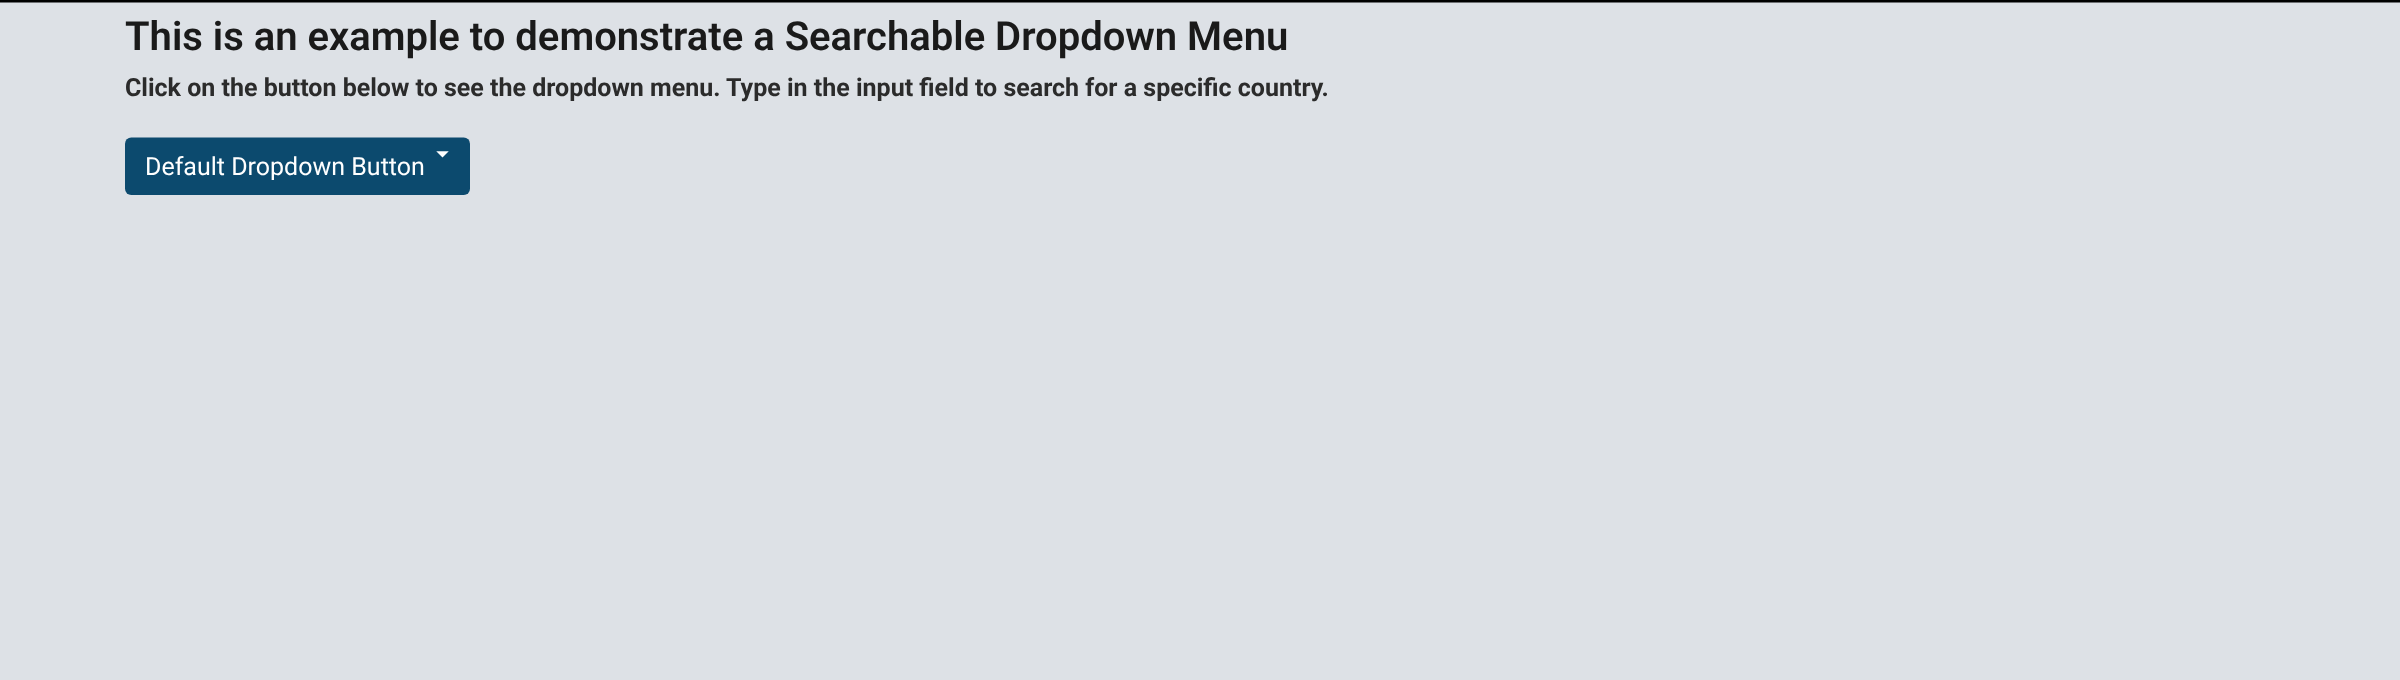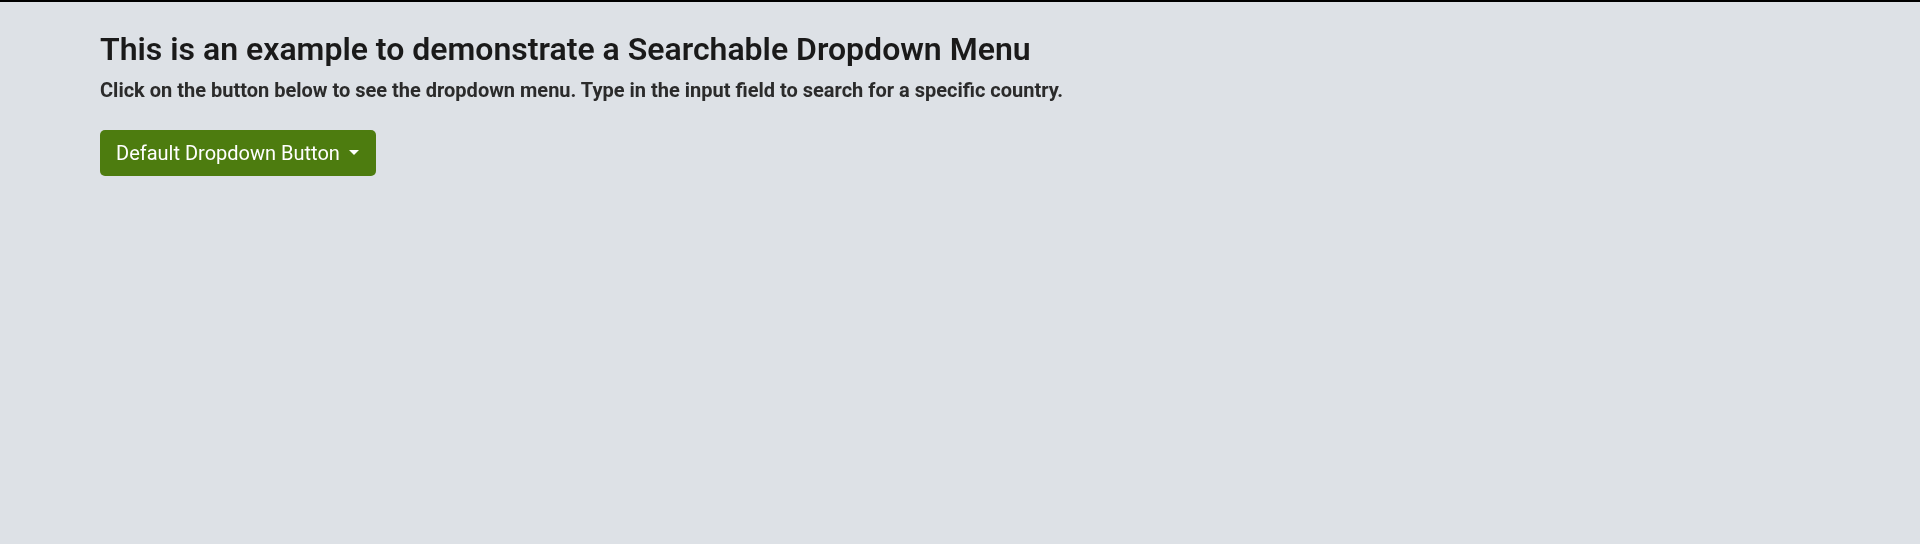--- a/index.html
+++ b/index.html
@@ -11,39 +11,37 @@
       font-family: "Segoe UI", -apple-system, BlinkMacSystemFont, Roboto, "Helvetica Neue", Arial, sans-serif;
       background-color: #dde1e6;
       width: 1920px;
       height: 544px;
       border-top: 2px solid #000;
       color: #212529;
     }
     .container {
       padding-left: 100px;
       padding-top: 8px;
-      margin-top: 20px;
     }
     h2.heading {
       font-size: 32px;
       font-weight: 600;
       color: #1a1a1a;
       margin-bottom: 10px;
       line-height: 1.2;
     }
     p.description {
       font-size: 20px;
       font-weight: 700;
       color: #2b2b2b;
       margin-bottom: 28px;
     }
     .dropdown-btn {
       display: inline-flex;
-      align-items: center;
-      background-color: #4d7c0f;
+      background-color: #0c4a6e;
       color: #ffffff;
       border: none;
       border-radius: 5px;
       padding: 10px 16px;
       font-size: 20px;
       font-weight: 400;
       cursor: pointer;
       font-family: inherit;
       line-height: 1.3;
     }

